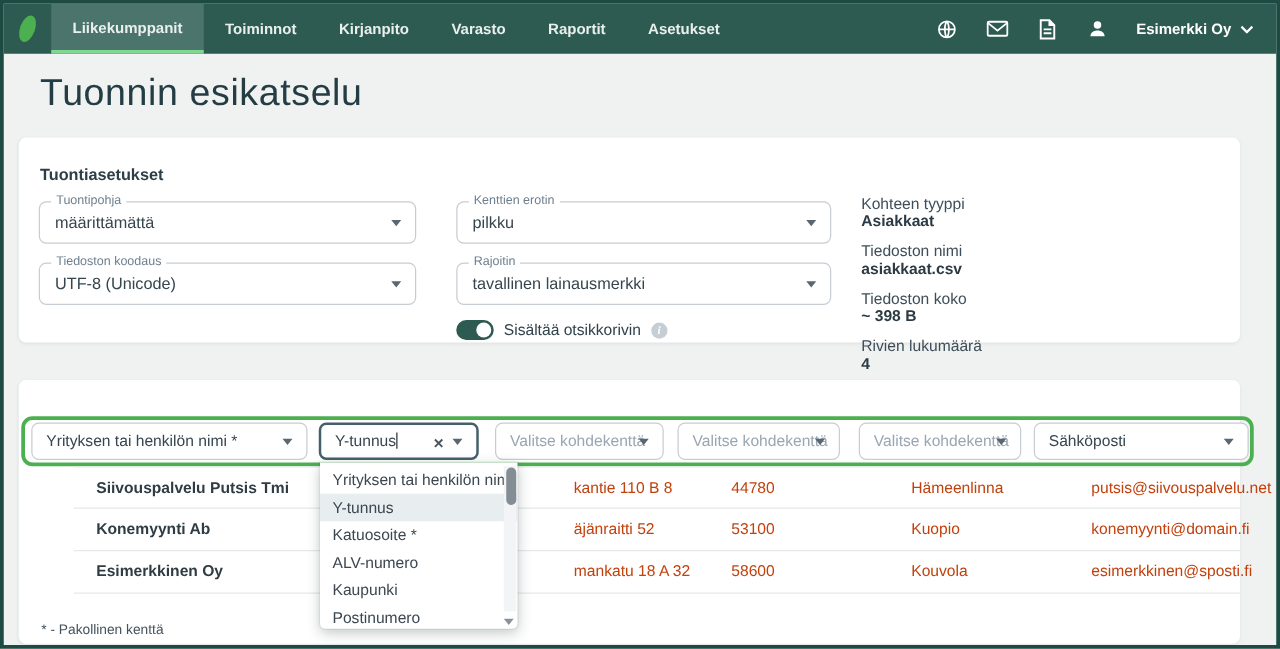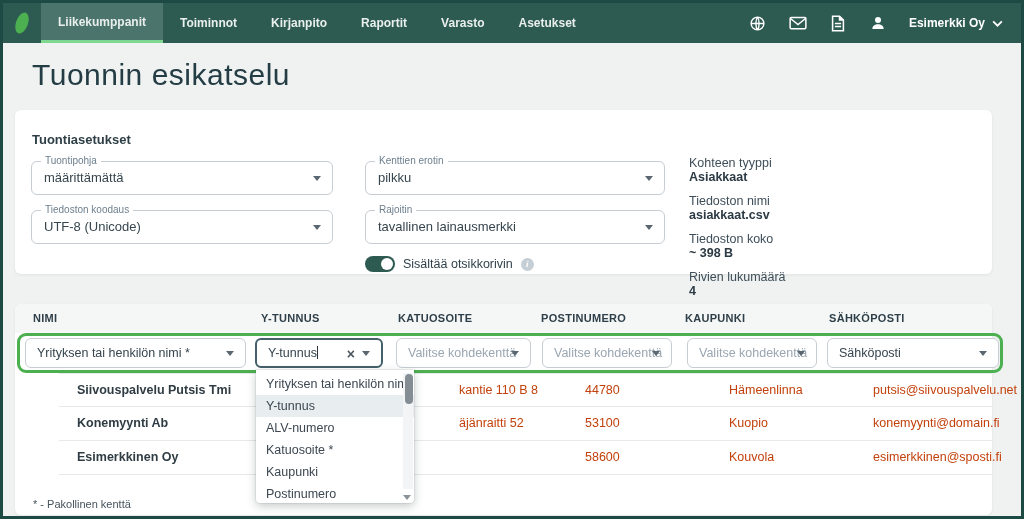--- a/index.html
+++ b/index.html
@@ -126,22 +126,22 @@
 <body>
 
 <div class="nav">
   <div class="logo-box">
     <div class="leaf"></div>
   </div>
   <div class="tabs">
     <div class="tab active">Liikekumppanit</div>
     <div class="tab">Toiminnot</div>
     <div class="tab">Kirjanpito</div>
+    <div class="tab">Varasto</div>
     <div class="tab">Raportit</div>
-    <div class="tab">Varasto</div>
     <div class="tab">Asetukset</div>
   </div>
   <div class="nav-right">
     <span class="nav-ico">
       <svg width="17" height="17" viewBox="0 0 24 24" fill="none" stroke="#fff" stroke-width="2">
         <circle cx="12" cy="12" r="9"></circle>
           <path d="M3 12h18M12 3c3 3.5 3 14.5 0 18M12 3c-3 3.5-3 14.5 0 18"></path>
       </svg>
     </span>
     <span class="nav-ico">
@@ -220,28 +220,20 @@
       <span class="iv">~ 398 B</span>
     </div>
     <div class="info-row">
       <span class="il">Rivien lukumäärä</span>
       <span class="iv">4</span>
     </div>
   </div>
 </div>
 
 <div class="card card-table">
-  <div class="thead">
-    <span class="th th1">NIMI</span>
-    <span class="th th2">Y-TUNNUS</span>
-    <span class="th th3">KATUOSOITE</span>
-    <span class="th th4">POSTINUMERO</span>
-    <span class="th th5">KAUPUNKI</span>
-    <span class="th th6">SÄHKÖPOSTI</span>
-  </div>
 
   <div class="maprow">
     <div class="msel ms1">
       <div class="mval">Yrityksen tai henkilön nimi *</div>
       <span class="caret"></span>
     </div>
     <div class="msel ms2 focused">
       <div class="mval"><span>Y-tunnus</span><span class="cursor-bar"></span></div>
       <span class="clear-x">×</span>
       <span class="caret"></span>
@@ -275,32 +267,33 @@
     </div>
     <div class="trow">
       <span class="cell c-nimi">Konemyynti Ab</span>
       <span class="cell c-katu">äjänraitti 52</span>
       <span class="cell c-posti">53100</span>
       <span class="cell c-kaupunki">Kuopio</span>
       <span class="cell c-email">konemyynti@domain.fi</span>
     </div>
     <div class="trow">
       <span class="cell c-nimi">Esimerkkinen Oy</span>
+      <span class="cell c-katu">mankatu 18 A 32</span>
       <span class="cell c-posti">58600</span>
       <span class="cell c-kaupunki">Kouvola</span>
       <span class="cell c-email">esimerkkinen@sposti.fi</span>
     </div>
   </div>
 
   <div class="footnote">* - Pakollinen kenttä</div>
 </div>
 
 <div class="dropdown">
   <div class="ditem">Yrityksen tai henkilön nimi *</div>
   <div class="ditem hl">Y-tunnus</div>
+  <div class="ditem">Katuosoite *</div>
   <div class="ditem">ALV-numero</div>
-  <div class="ditem">Katuosoite *</div>
   <div class="ditem">Kaupunki</div>
   <div class="ditem">Postinumero</div>
   <div class="dscroll"></div>
   <div class="dthumb"></div>
   <div class="darrow"></div>
 </div>
 
 </body></html>

